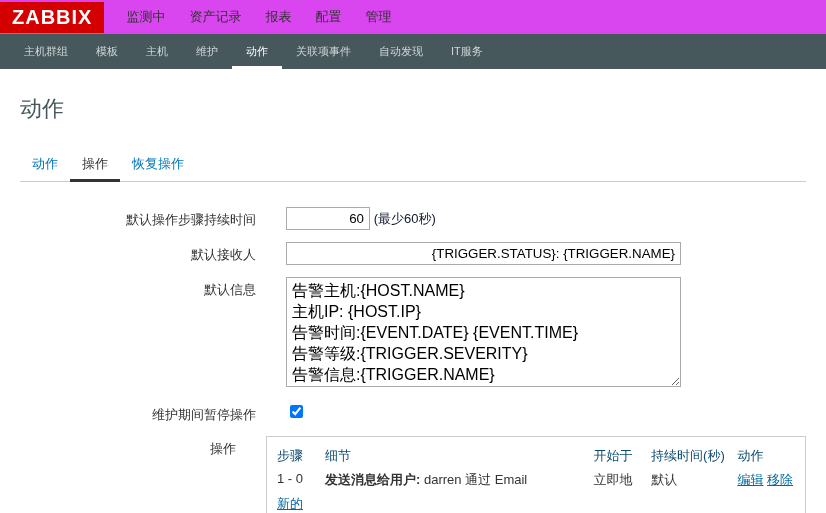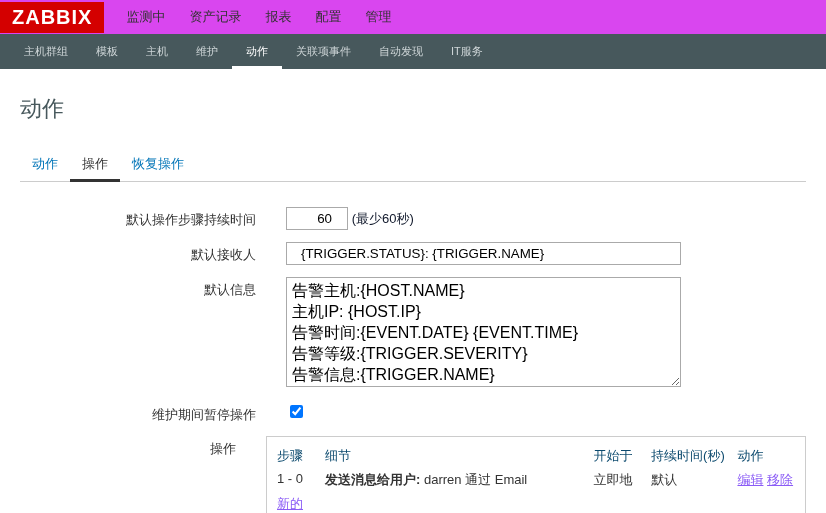--- a/index.html
+++ b/index.html
@@ -22,35 +22,35 @@
   
   
   .tabs { border-bottom: 1px solid #ccc; display: flex; gap: 0; margin-bottom: 25px; }
   .tab { padding: 6px 12px; cursor: pointer; color: #0275b8; border-bottom: 3px solid transparent; margin-bottom: -1px; }
   .tab.active { color: #333; border-bottom: 3px solid #333; }
   
   
   .form-row { display: flex; align-items: flex-start; margin-bottom: 12px; gap: 16px; }
   .form-label { width: 250px; text-align: right; padding-right: 14px; padding-top: 4px; color: #333; }
   .form-control { flex: 1; max-width: 400px; }
-  input[type="text"].short { width: 62px; text-align: right; padding: 3px 15px; border: 1px solid #aaa; }
-  input[type="text"].long { width: 395px; padding: 3px 14px; border: 1px solid #aaa; }
+  input[type="text"].short { width: 84px; text-align: right; padding: 3px 5px; border: 1px solid #aaa; }
+  input[type="text"].long { width: 395px; padding: 3px 5px; border: 1px solid #aaa; text-align: right; }
   textarea { width: 395px; height: 110px; padding: 3px 5px; border: 1px solid #aaa; font-family: inherit; font-size: 16px; resize: both; }
   .hint { color: #0f172a; }
   
   
   .op-box { border: 1px solid #ccc; padding: 10px; width: 540px; }
   .op-header { display: flex; color: #0c4a6e; margin-bottom: 6px; justify-content: flex-end; }
   .op-row { display: flex; margin-bottom: 6px; }
   .op-col-step { width: 50px; }
   .op-col-detail { width: 280px; }
   .op-col-start { width: 60px; }
   .op-col-dur { width: 90px; }
   .op-col-act { width: 60px; }
-  .link { color: #8b5cf6; cursor: pointer; text-decoration: underline; }
+  .link { color: #0369a1; cursor: pointer; text-decoration: underline; }
 </style>
 </head>
 <body>
 
 <div class="topnav">
   <div class="logo">ZABBIX</div>
   <div class="topnav-item">监测中</div>
   <div class="topnav-item">资产记录</div>
   <div class="topnav-item">报表</div>
   <div class="topnav-item active">配置</div>

